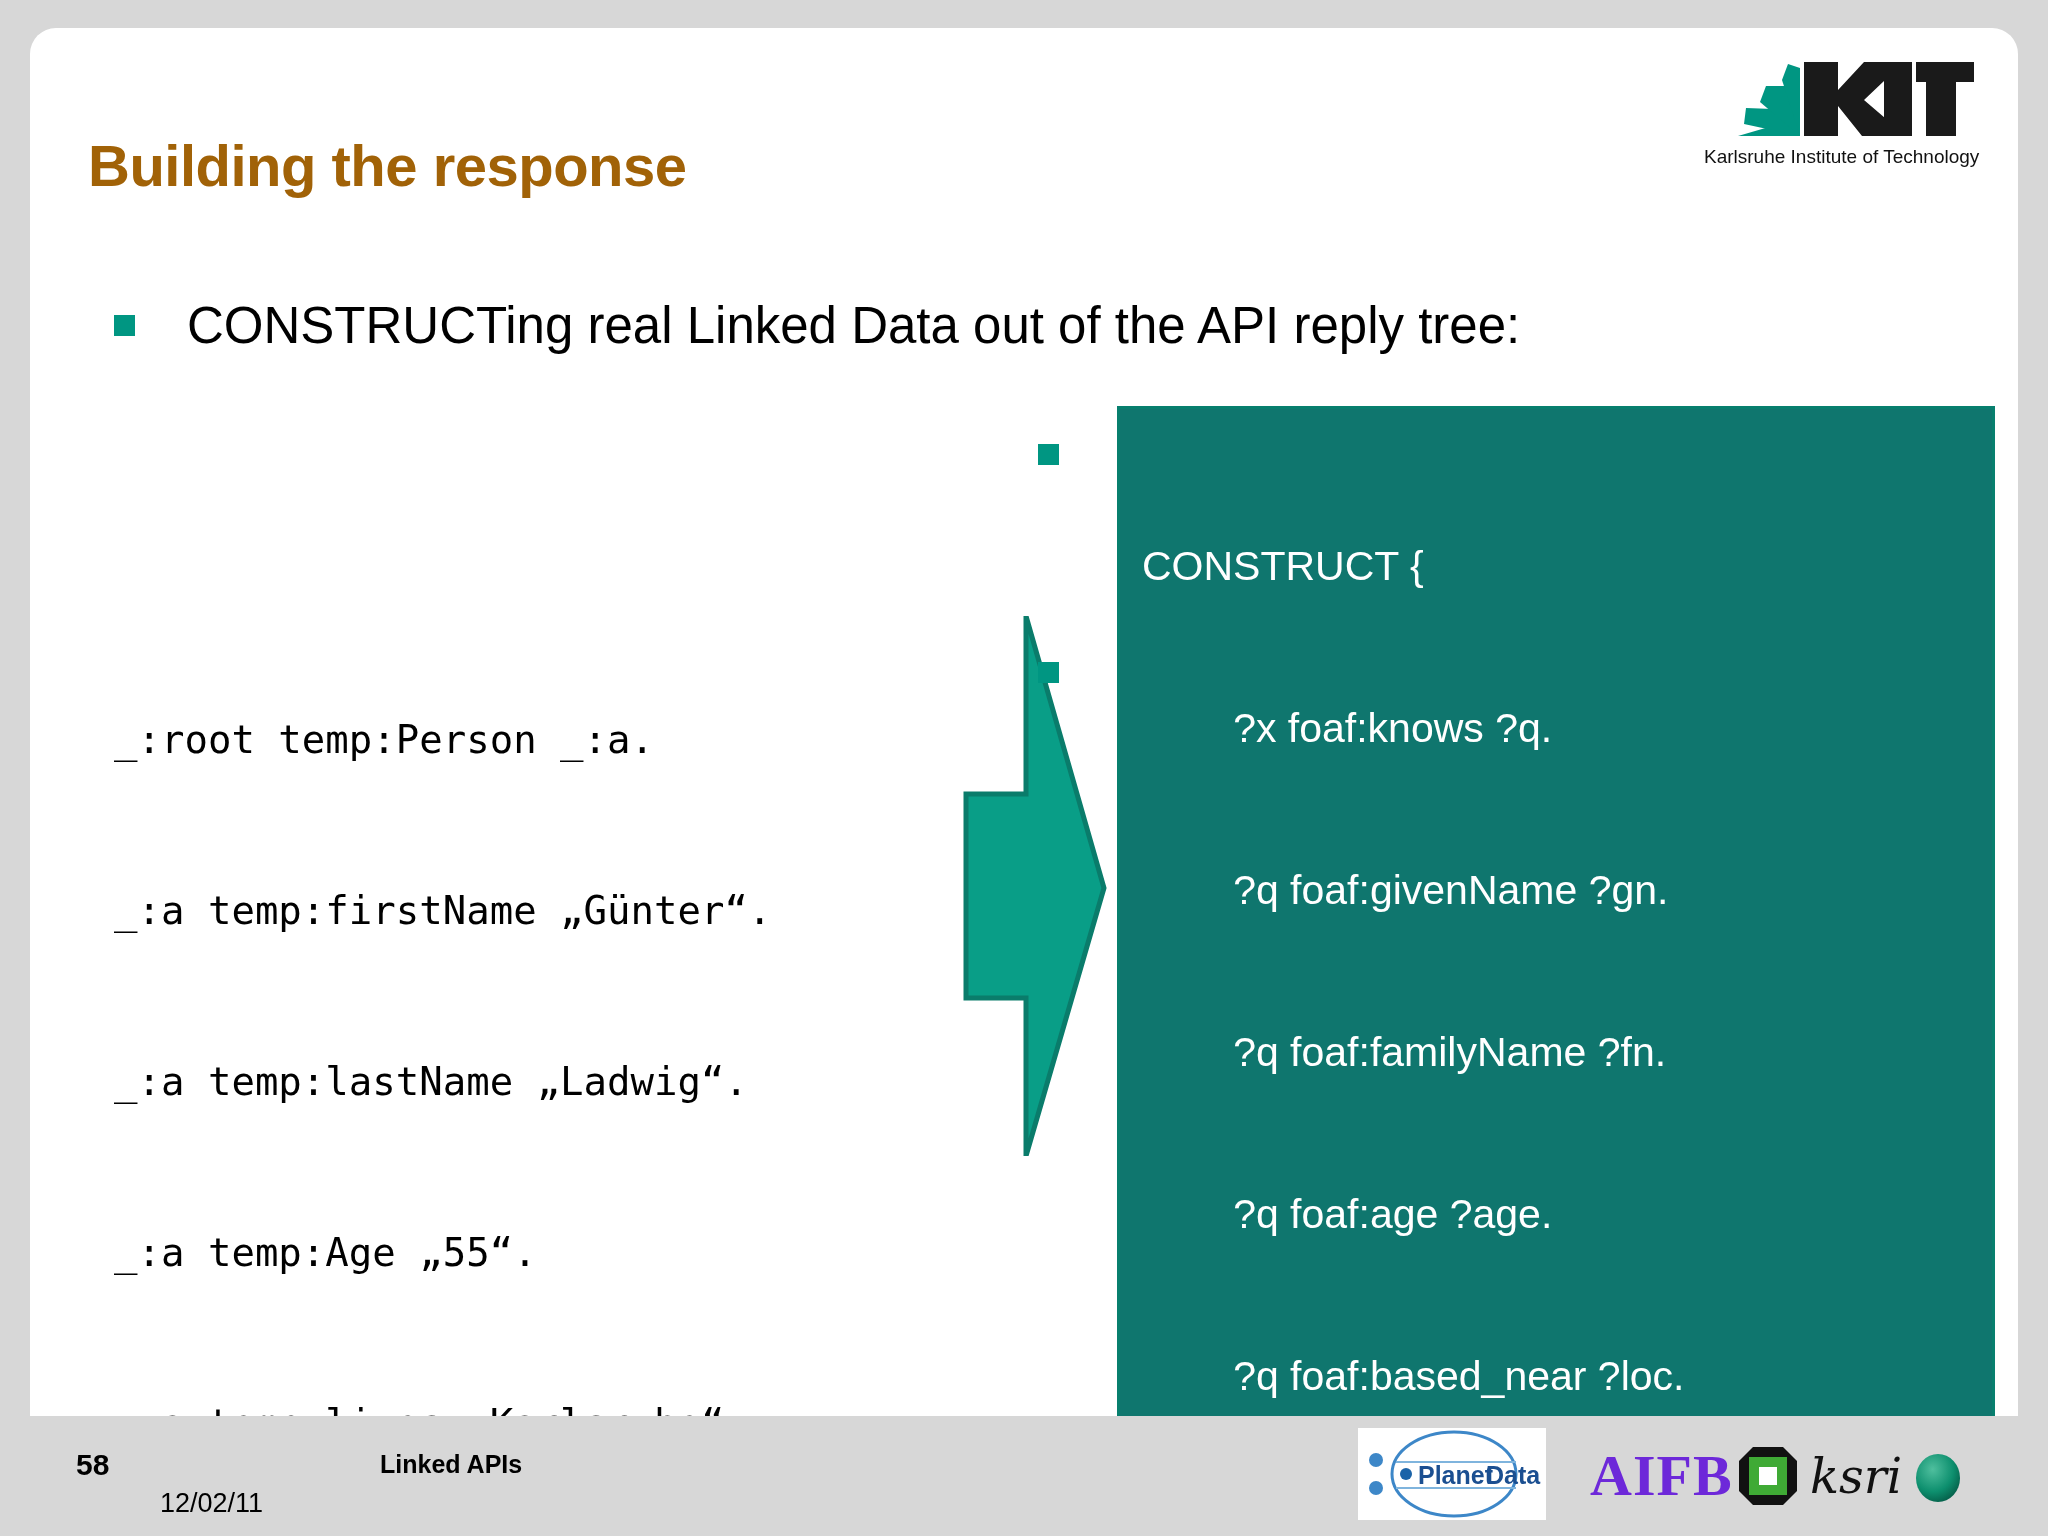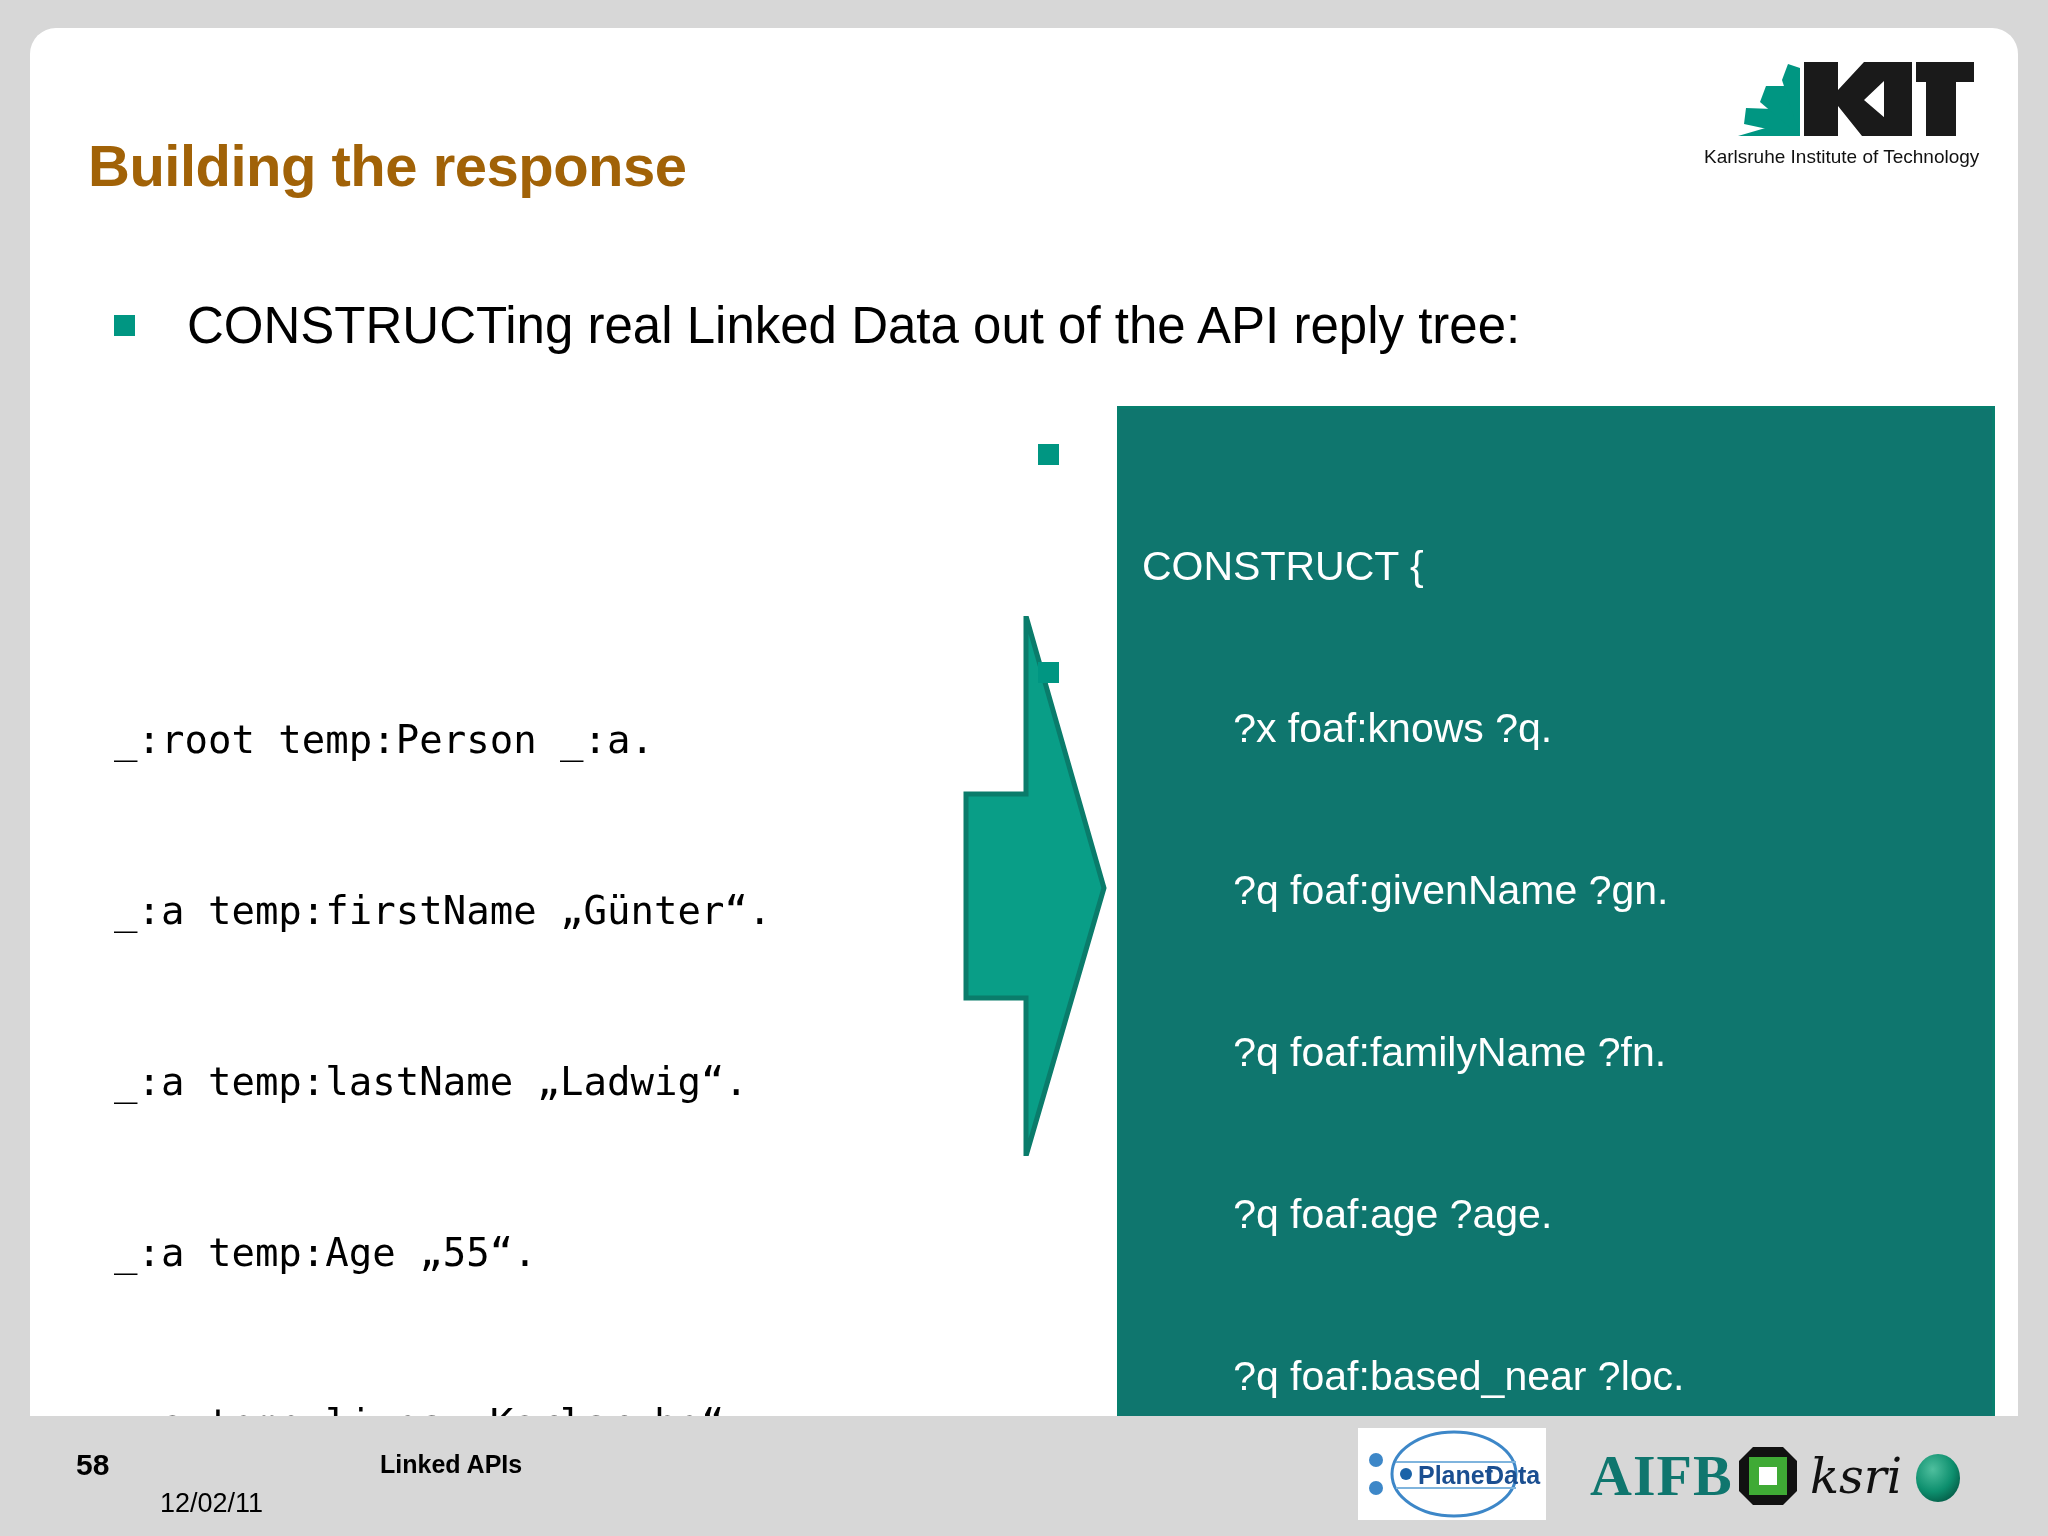--- a/index.html
+++ b/index.html
@@ -196,21 +196,21 @@
     left: 1590px;
     top: 22px;
     height: 76px;
     display: flex;
     align-items: center;
   }
   .aifb-text {
     font-family: "Liberation Serif", serif;
     font-size: 58px;
     font-weight: bold;
-    color: #0f766e;
+    color: #6d28d9;
     letter-spacing: 1px;
     line-height: 1;
   }
   .logo-ksri {
     position: absolute;
     left: 1810px;
     top: 20px;
     height: 80px;
     display: flex;
     align-items: center;

